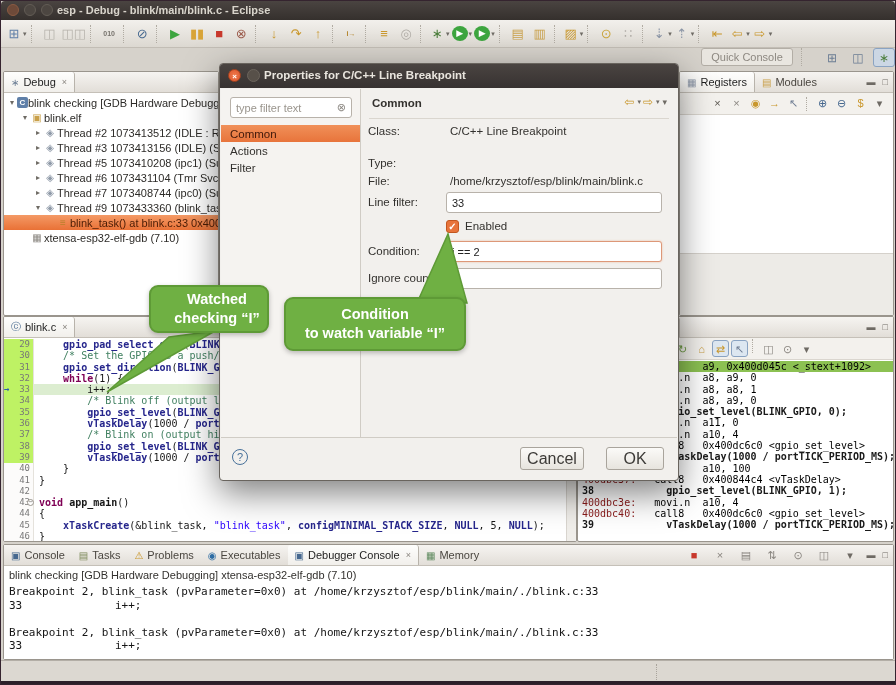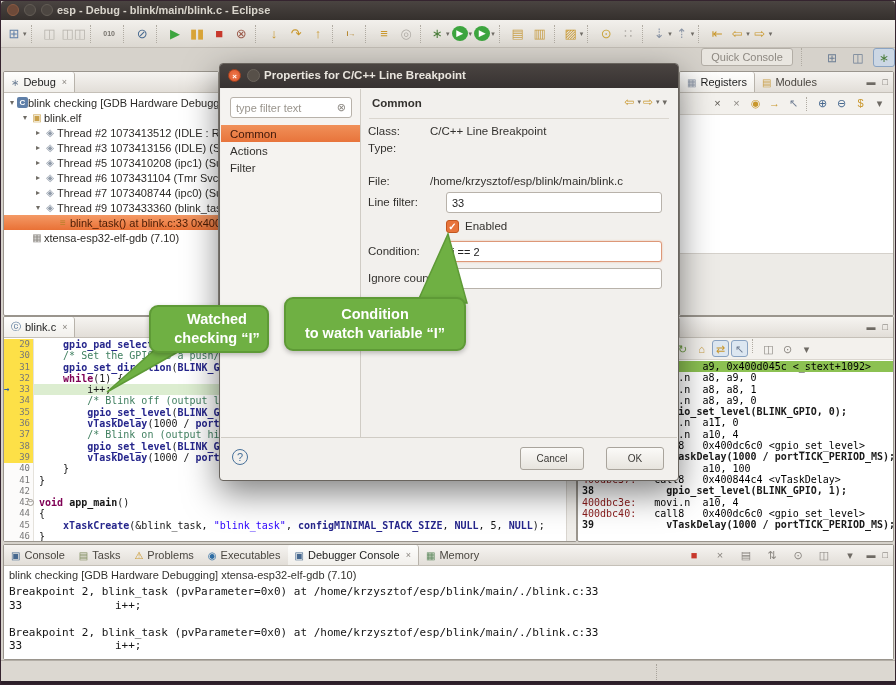--- a/index.html
+++ b/index.html
@@ -58,21 +58,21 @@
   .trow .badge { background:#5f7fa8; color:#fff; border-radius:2px; font-size:8px; width:11px;
     height:11px; line-height:11px; display:inline-block; text-align:center; font-weight:bold; }
   .trow.sel { background:linear-gradient(#f49a66,#e97136); color:#4a1c05; }
   
   #editor-lines { position:absolute; left:0; top:22px; right:10px; bottom:0; overflow:hidden;
     font-family:"DejaVu Sans Mono",monospace; font-size:10px; background:#fff; }
   .eline { height:11.3px; display:flex; white-space:pre; line-height:11.3px; }
   .gut { width:30px; flex:none; display:flex; align-items:center; justify-content:flex-end;
     padding-right:3px; color:#787878; font-size:9px; background:#fcfbfa;
     border-right:1px solid #e5e2dc; position:relative; }
-  .gut.salmon { background:#fde047; }
+  .gut.salmon { background:#bef264; }
   .bpmark { position:absolute; left:0px; top:0px; color:#2f5fa8; font-weight:bold; font-size:9px; }
   .fold { position:absolute; right:-1px; width:7px; height:7px; border:1px solid #9a958d;
     border-radius:50%; background:#fff; color:#6e6a64; font-size:7px; line-height:5px; text-align:center;}
   .code { flex:1; padding-left:5px; color:#111; }
   .eline.hl .code { background:#dcedd0; }
   .c-p { color:#161616; } .c-k { color:#7f0055; font-weight:bold; }
   .c-c { color:#3f7f5f; } .c-f { color:#26268c; font-weight:bold; }
   .c-s { color:#2a00ff; } .c-b { color:#161616; font-weight:bold; }
   .escroll { position:absolute; right:0; top:22px; bottom:0; width:10px; background:#f0eeea;
     border-left:1px solid #d9d5cf; }
@@ -130,38 +130,38 @@
     color:#33312e; }
   .dnav-item.selected { background:linear-gradient(#f09059,#e8743b); color:#40180a; }
   .dmain { position:absolute; left:141px; top:25px; right:1px; bottom:43px; font-size:11.5px;
     color:#33312e; }
   .dsec { position:absolute; left:11px; top:8px; font-weight:bold; }
   .dhdr-icons { position:absolute; right:10px; top:6px; display:flex; align-items:center; gap:2px;
     color:#c9972c; font-size:12px; }
   .dhdr-icons .caret { font-size:7px; color:#6e6a64; }
   .dsep { position:absolute; left:8px; right:8px; top:29px; border-top:1px solid #dad6cf; }
   .dlabel { position:absolute; left:7px; }
-  .dvalue { position:absolute; left:69px; }
+  .dvalue { position:absolute; left:89px; }
   .dinput { position:absolute; left:85px; width:216px; height:21px; background:#fff;
     border:1px solid #b8b2aa; border-radius:3px; font-family:"Liberation Sans",sans-serif;
     font-size:11px; color:#222; padding:0 5px; }
   .dinput.focus { border-color:#dd9878; box-shadow:0 0 2px #eab89e; }
   .dselect { position:absolute; left:85px; width:140px; height:21px;
     background:linear-gradient(#fdfdfc,#efede8); border:1px solid #b0aba3; border-radius:3px;
     display:flex; align-items:center; padding:0 8px; font-size:11px; }
   .dselect .cc { margin-left:auto; font-size:8px; color:#55524d; }
   .dcheck { position:absolute; left:85px; width:13px; height:13px; background:#e8743b;
     border:1px solid #c2561f; border-radius:3px; color:#fff; font-size:10px; line-height:12px;
     text-align:center; font-weight:bold; }
   .dbottom { position:absolute; left:1px; right:1px; bottom:1px; height:42px;
     border-top:1px solid #d0ccc5; background:#f2f0ed; border-radius:0 0 3px 3px; }
   .dhelp { position:absolute; left:11px; top:11px; width:16px; height:16px; border-radius:50%;
     border:1px solid #48719a; color:#48719a; font-size:11px; line-height:15px; text-align:center; }
   .dbtn { position:absolute; top:9px; height:23px; background:linear-gradient(#fbfaf8,#e7e4de);
-    border:1px solid #a9a49c; border-radius:3px; font-size:10px; color:#3c3a37; display:flex;
+    border:1px solid #a9a49c; border-radius:3px; font-size:16px; color:#3c3a37; display:flex;
     align-items:center; justify-content:center; }
   
   #tails { position:absolute; left:0; top:0; width:896px; height:685px; z-index:60;
     pointer-events:none; }
   .callout { position:absolute; z-index:61; background:#6fb043; border:2px solid #5e9a36;
     border-radius:9px; color:#fff; font-weight:bold; font-size:14.5px; line-height:1.3;
     display:flex; flex-direction:column; align-items:center; justify-content:center;
     text-align:center; box-shadow:0 2px 5px rgba(0,0,0,.25); }
 </style>
 </head>
@@ -535,21 +535,21 @@
           <span class="caret">▾</span>
         <span>⇨</span>
           <span class="caret">▾</span>
         <span class="caret" style="font-size:9px">▾</span>
       </div>
       <div class="dsep"></div>
 
       <span class="dlabel" style="top:36px">Class:</span>
       <span class="dvalue" style="top:36px">C/C++ Line Breakpoint</span>
 
-      <span class="dlabel" style="top:53px">Type:</span>
+      <span class="dlabel" style="top:68px">Type:</span>
 
       <span class="dlabel" style="top:86px">File:</span>
       <span class="dvalue" style="top:86px">/home/krzysztof/esp/blink/main/blink.c</span>
 
       <span class="dlabel" style="top:107px">Line filter:</span>
       <input class="dinput" style="top: 103px;" value="33">
 
       <div class="dcheck" style="top:131px">✓</div>
       <span class="dlabel" style="top:131px;left:104px">Enabled</span>
 
@@ -564,21 +564,21 @@
       <div class="dbtn" style="left:299px;width:64px">Cancel</div>
       <div class="dbtn" style="left:385px;width:58px">OK</div>
     </div>
   </div>
 
   <svg id="tails">
     <polygon points="168,336 214,330 106,391" fill="#6fb043" stroke="#5e9a36" stroke-width="1.5"></polygon>
     <polygon points="416,302 466,302 447,233" fill="#6fb043" stroke="#5e9a36" stroke-width="1.5"></polygon>
   </svg>
 
-  <div class="callout" style="left:148px;top:304px;width:120px;height:48px;padding-left:16px;">
+  <div class="callout" style="left:148px;top:284px;width:120px;height:48px;padding-left:16px;">
     <span>Watched</span>
     <span>checking “I”</span>
   </div>
   <div class="callout" style="left:283px;top:296px;width:182px;height:54px;">
     <span>Condition</span>
     <span>to watch variable “I”</span>
   </div>
 
 </div>
 

